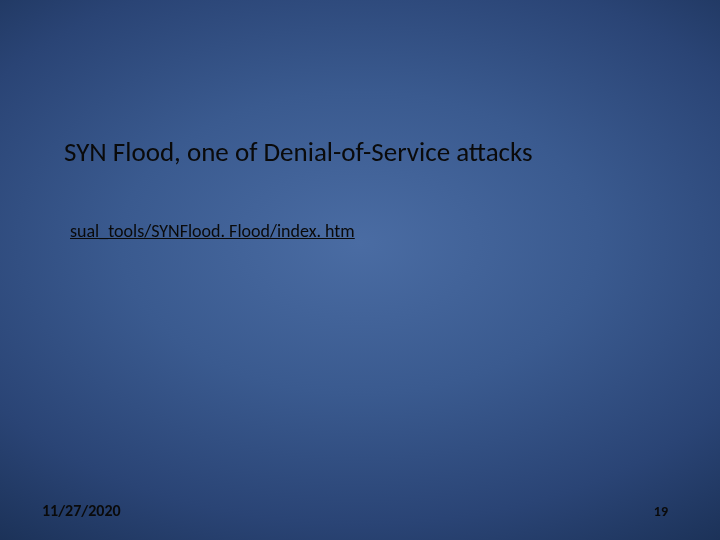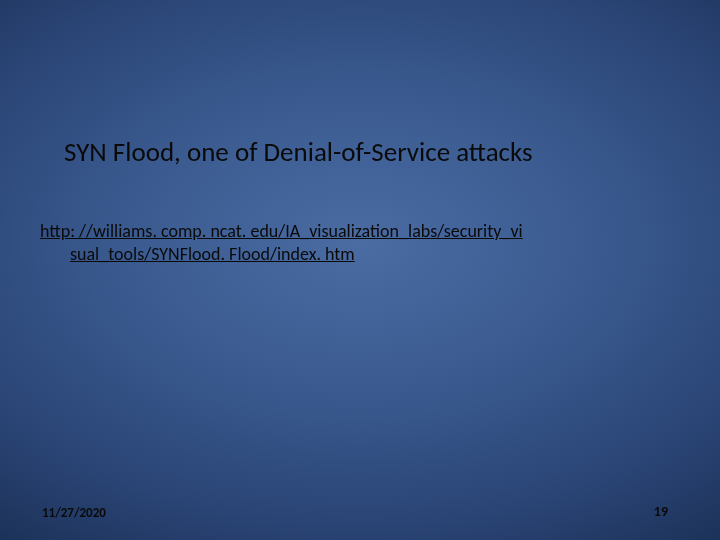--- a/index.html
+++ b/index.html
@@ -49,21 +49,21 @@
     line-height: 1.3;
   }
   .link-line2 {
     display: block;
     padding-left: 30px;
   }
   .footer-date {
     position: absolute;
     bottom: 20px;
     left: 42px;
-    font-size: 13px;
+    font-size: 16px;
     font-weight: 700;
     color: #0a0a0a;
   }
   .footer-page {
     position: absolute;
     bottom: 20px;
     right: 52px;
     font-size: 14px;
     font-weight: 700;
     color: #0a0a0a;
@@ -71,21 +71,20 @@
 </style>
 </head>
 <body>
 
 <div class="slide">
 
 
   <div class="subtitle">SYN Flood, one of Denial-of-Service attacks</div>
 
   <div class="link-block">
-    <span>http: //williams. comp. ncat. edu/IA_visualization_labs/security_vi</span>
     <span class="link-line2">sual_tools/SYNFlood. Flood/index. htm</span>
   </div>
 
   <div class="footer-date">11/27/2020</div>
 
   <div class="footer-page">19</div>
 
 </div>
 
 </body></html>

